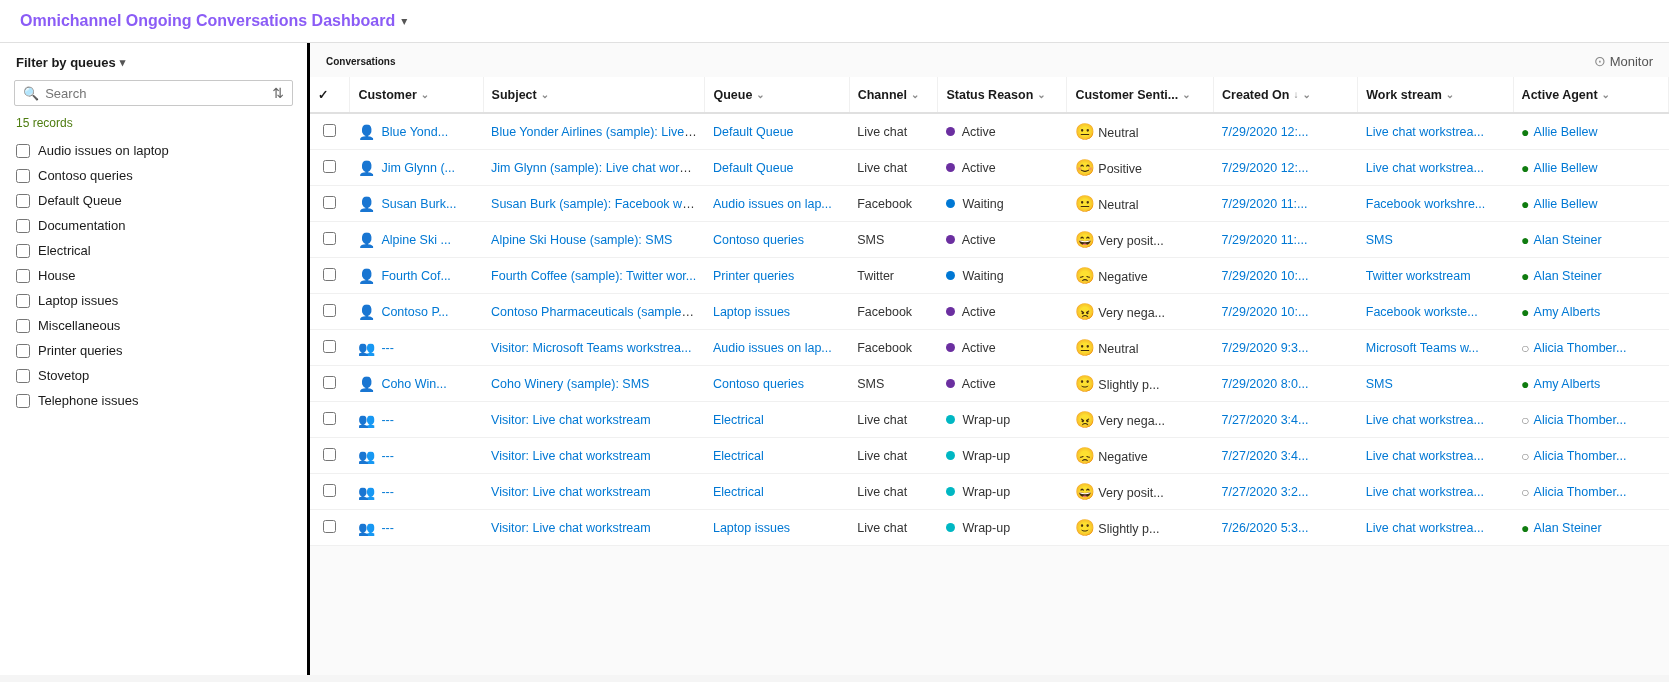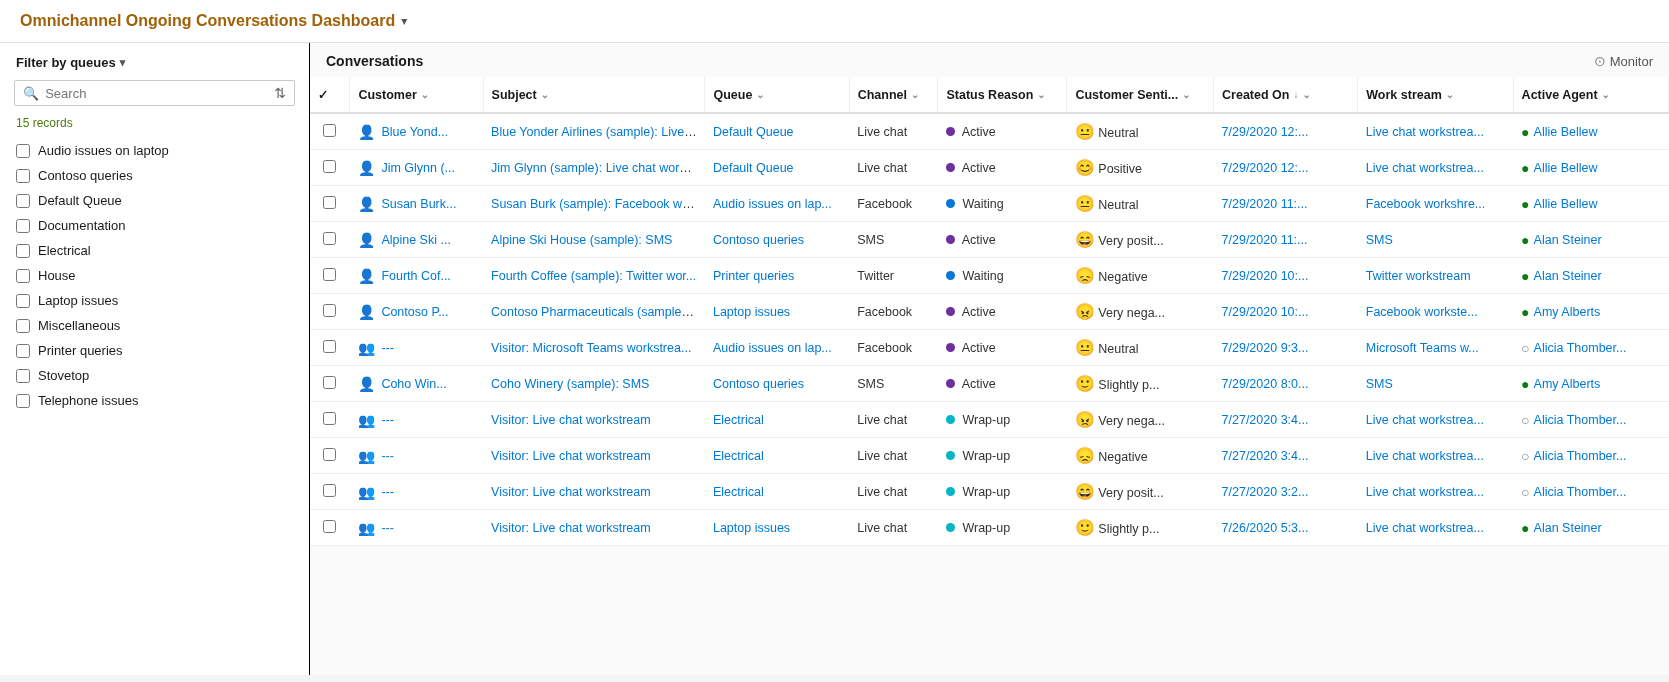--- a/index.html
+++ b/index.html
@@ -9,35 +9,35 @@
       background: #fff;
       padding: 12px 20px;
       border-bottom: 1px solid #e0e0e0;
       display: flex;
       align-items: center;
       gap: 6px;
     }
     .app-title {
       font-size: 16px;
       font-weight: 600;
-      color: #a16207;
+      color: #8b5cf6;
     }
     .chevron-icon { font-size: 12px; color: #555; }
 
     .main-layout {
       display: flex;
       height: calc(682px - 50px);
     }
 
     
     .sidebar {
       width: 310px;
       min-width: 310px;
       background: #fff;
-      border-right: 1px solid #000000;
+      border-right: 3px solid #000000;
       display: flex;
       flex-direction: column;
       padding: 12px 0;
     }
     .filter-header {
       display: flex;
       align-items: center;
       gap: 4px;
       padding: 0 16px 10px;
       font-size: 13px;
@@ -103,21 +103,21 @@
       background: #fafafa;
     }
     .conversations-header {
       display: flex;
       align-items: center;
       justify-content: space-between;
       padding: 10px 16px 8px;
       background: #fafafa;
     }
     .conversations-title {
-      font-size: 14px;
+      font-size: 10px;
       font-weight: 600;
       color: #1a1a1a;
     }
     .monitor-btn {
       display: flex;
       align-items: center;
       gap: 4px;
       font-size: 13px;
       color: #555;
       cursor: pointer;

